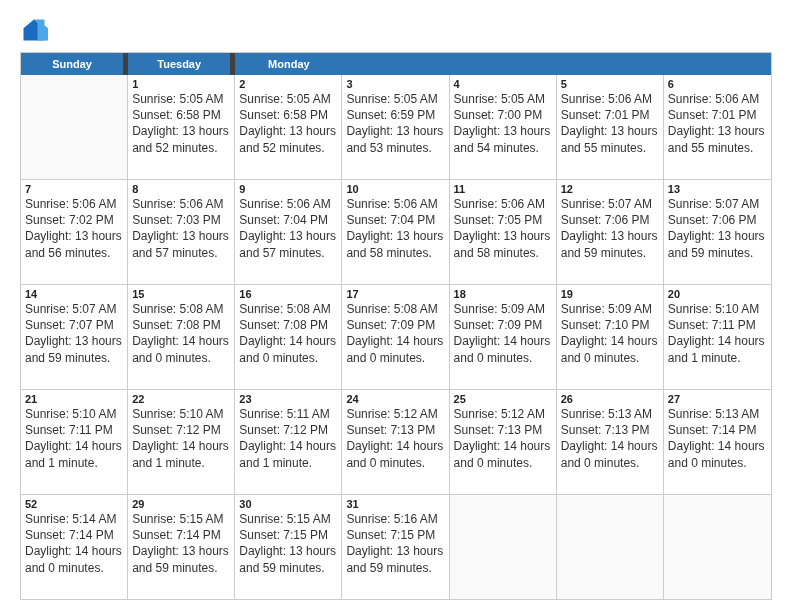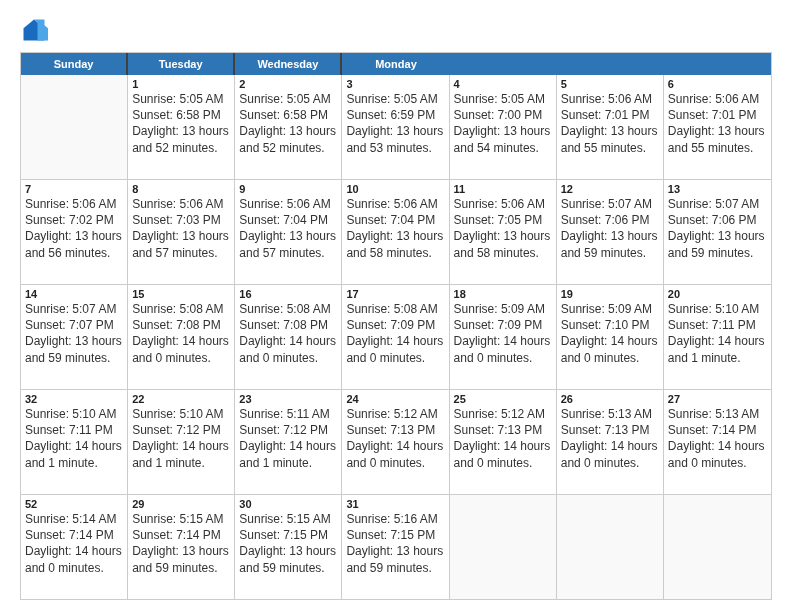--- a/index.html
+++ b/index.html
@@ -71,21 +71,21 @@
       display: grid;
       grid-template-columns: repeat(7, 1fr);
       background: #2e75b6;
     }
     .cal-header-cell {
       color: #fff;
       font-size: 11px;
       font-weight: bold;
       padding: 5px 4px;
       text-align: center;
-      border-right: 2px solid #404040;
+      border-right: 5px solid #404040;
     }
     .cal-header-cell:last-child { border-right: none; }
     .cal-body {
       flex: 1;
       display: flex;
       flex-direction: column;
     }
     .cal-row {
       display: grid;
       grid-template-columns: repeat(7, 1fr);
@@ -137,21 +137,20 @@
     <div class="title-block">
       <div class="main-title"></div>
       <div class="subtitle"></div>
     </div>
   </div>
 
   <div class="calendar">
     <div class="cal-header-row">
     <div class="cal-header-cell">Sunday</div>
         <div class="cal-header-cell">Tuesday</div>
-        <div class="cal-header-cell">Wednesday</div>
         <div class="cal-header-cell">Monday</div>
       </div>
     <div class="cal-body">
     <div class="cal-row">
           <div class="cal-cell empty"></div>
           <div class="cal-cell">
             <div class="day-num">1</div>
             <div class="cell-text">Sunrise: 5:05 AM<br>Sunset: 6:58 PM<br>Daylight: 13 hours<br>and 52 minutes.</div>
           </div>
           <div class="cal-cell">
@@ -230,21 +229,21 @@
             <div class="day-num">19</div>
             <div class="cell-text">Sunrise: 5:09 AM<br>Sunset: 7:10 PM<br>Daylight: 14 hours<br>and 0 minutes.</div>
           </div>
           <div class="cal-cell">
             <div class="day-num">20</div>
             <div class="cell-text">Sunrise: 5:10 AM<br>Sunset: 7:11 PM<br>Daylight: 14 hours<br>and 1 minute.</div>
           </div>
         </div>
         <div class="cal-row">
           <div class="cal-cell">
-            <div class="day-num">32</div>
+            <div class="day-num">21</div>
             <div class="cell-text">Sunrise: 5:10 AM<br>Sunset: 7:11 PM<br>Daylight: 14 hours<br>and 1 minute.</div>
           </div>
           <div class="cal-cell">
             <div class="day-num">22</div>
             <div class="cell-text">Sunrise: 5:10 AM<br>Sunset: 7:12 PM<br>Daylight: 14 hours<br>and 1 minute.</div>
           </div>
           <div class="cal-cell">
             <div class="day-num">23</div>
             <div class="cell-text">Sunrise: 5:11 AM<br>Sunset: 7:12 PM<br>Daylight: 14 hours<br>and 1 minute.</div>
           </div>

